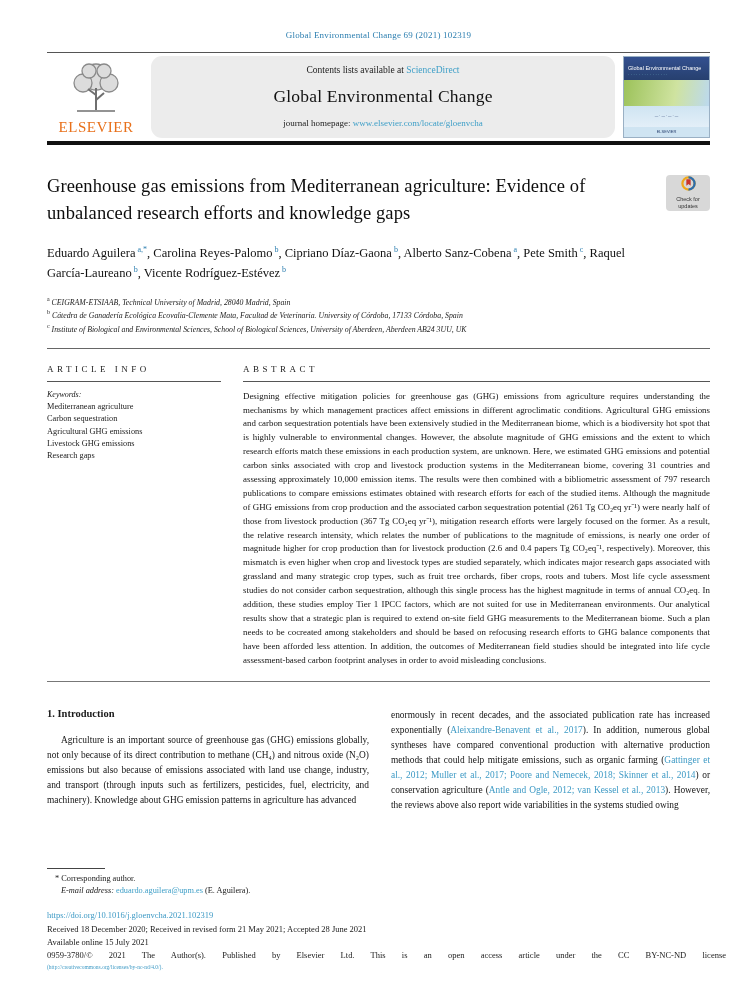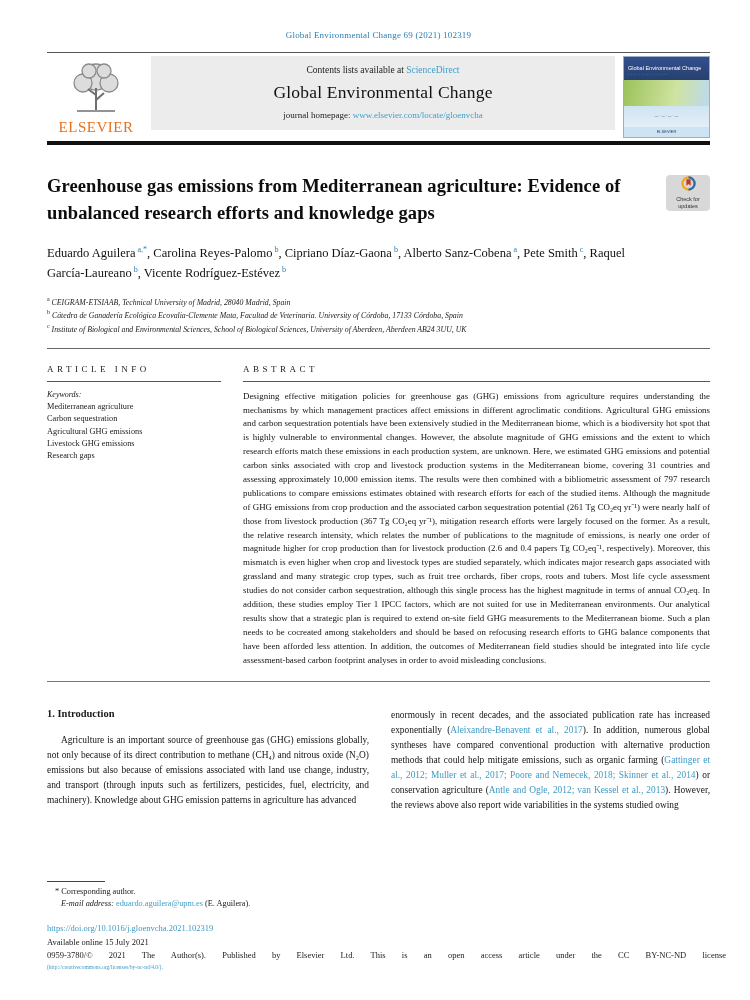--- a/index.html
+++ b/index.html
@@ -22,23 +22,23 @@
   
   .header-band { border-top:1px solid #555; padding-top:3px; }
   .header-flex { display:flex; align-items:stretch; }
   .logo-col { width:104px; display:flex; flex-direction:column; align-items:center; justify-content:flex-end; padding:4px 6px 2px 0; }
   .logo-col svg { display:block; }
   .elsevier-word {
     font-size:15px; color:#e8701a; letter-spacing:.5px;
     font-family:"Liberation Serif", serif; margin-top:1px;
   }
   .gray-box {
-    flex:1; background:#ececec; margin:0 8px 8px 0;
+    flex:1; background:#ececec; margin:0 8px 0 0;
     display:flex; flex-direction:column; justify-content:space-between;
-    text-align:center; padding:9px 8px 10px 8px;
+    text-align:center; padding:9px 8px 10px 8px;border-radius:11px;
   }
   .contents-line { font-size:9.5px; color:#222; }
   .link { color:#41a0c8; }
   .journal-name { font-size:17.5px; color:#111; letter-spacing:.2px; }
   .homepage-line { font-size:9px; color:#222; }
   .cover {
     width:87px; border:1px solid #9ab0c4; display:flex; flex-direction:column;
     overflow:hidden; background:#cfe4f2;
   }
   .cover-top {
@@ -48,21 +48,21 @@
   .cover-top .sub { color:#7fd4d4; font-size:3.5px; margin-top:2px; letter-spacing:.3px;}
   .cover-green { height:26px; background:linear-gradient(100deg,#9cc25a,#cfe3a0 60%,#bcd9ee); }
   .cover-blue { flex:1; background:linear-gradient(#cfe4f2,#e3eff8); display:flex; align-items:center; justify-content:center; }
   .cover-blue .tiny { font-size:3.5px; color:#27406f; text-align:center; line-height:1.7; font-family:"Liberation Sans", sans-serif;}
   .cover-foot { font-size:4px; color:#27406f; text-align:center; padding:2px 0 3px 0; font-family:"Liberation Sans", sans-serif;}
   .thick-rule { border:none; border-top:4px solid #111; margin-top:3px; }
 
   
   .title-row { display:flex; margin-top:28px; }
   .article-title {
-    font-size:18.5px; line-height:1.45; font-weight:bold; color:#0d0d0d;
+    font-size:18.5px; line-height:1.45; font-weight:normal; color:#0d0d0d;
     flex:1; padding-right:18px; letter-spacing:.1px;
   }
   .updates-badge {
     width:44px; height:36px; background:#d8d8d8; border-radius:4px;
     display:flex; flex-direction:column; align-items:center; justify-content:center;
     flex-shrink:0; margin-top:2px;
   }
   .updates-badge .txt {
     font-family:"Liberation Sans", sans-serif; font-size:5.5px; color:#333;
     text-align:center; line-height:1.3; margin-top:1px;
@@ -226,19 +226,20 @@
   </div>
 
   <div class="footer">
     <hr class="foot-rule">
     <div class="foot-note">
       <div class="star-line">* Corresponding author.</div>
       <div class="email-line"><span class="it">E-mail address: </span><span class="link">eduardo.aguilera@upm.es</span><span> (E. Aguilera).</span></div>
     </div>
     <div class="doi-line">https://doi.org/10.1016/j.gloenvcha.2021.102319</div>
     <div class="dates">
+      <div>Received 18 December 2020; Received in revised form 21 May 2021; Accepted 28 June 2021</div>
       <div>Available online 15 July 2021</div>
     </div>
     <div class="copyright">0959-3780/© 2021 The Author(s). Published by Elsevier Ltd. This is an open access article under the CC BY-NC-ND license</div>
     <div class="license-url">(http://creativecommons.org/licenses/by-nc-nd/4.0/).</div>
   </div>
 
 </div>
 
 </body></html>

